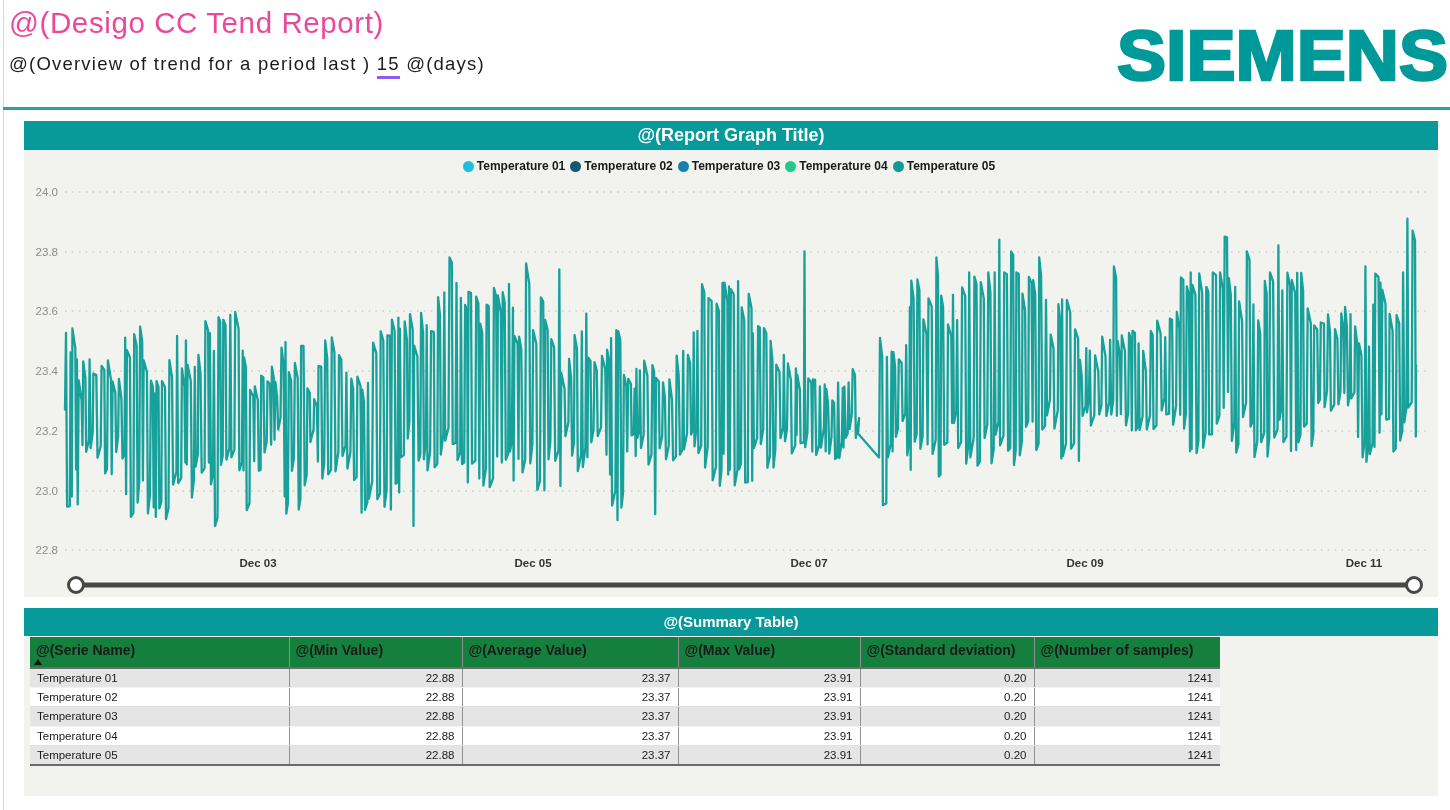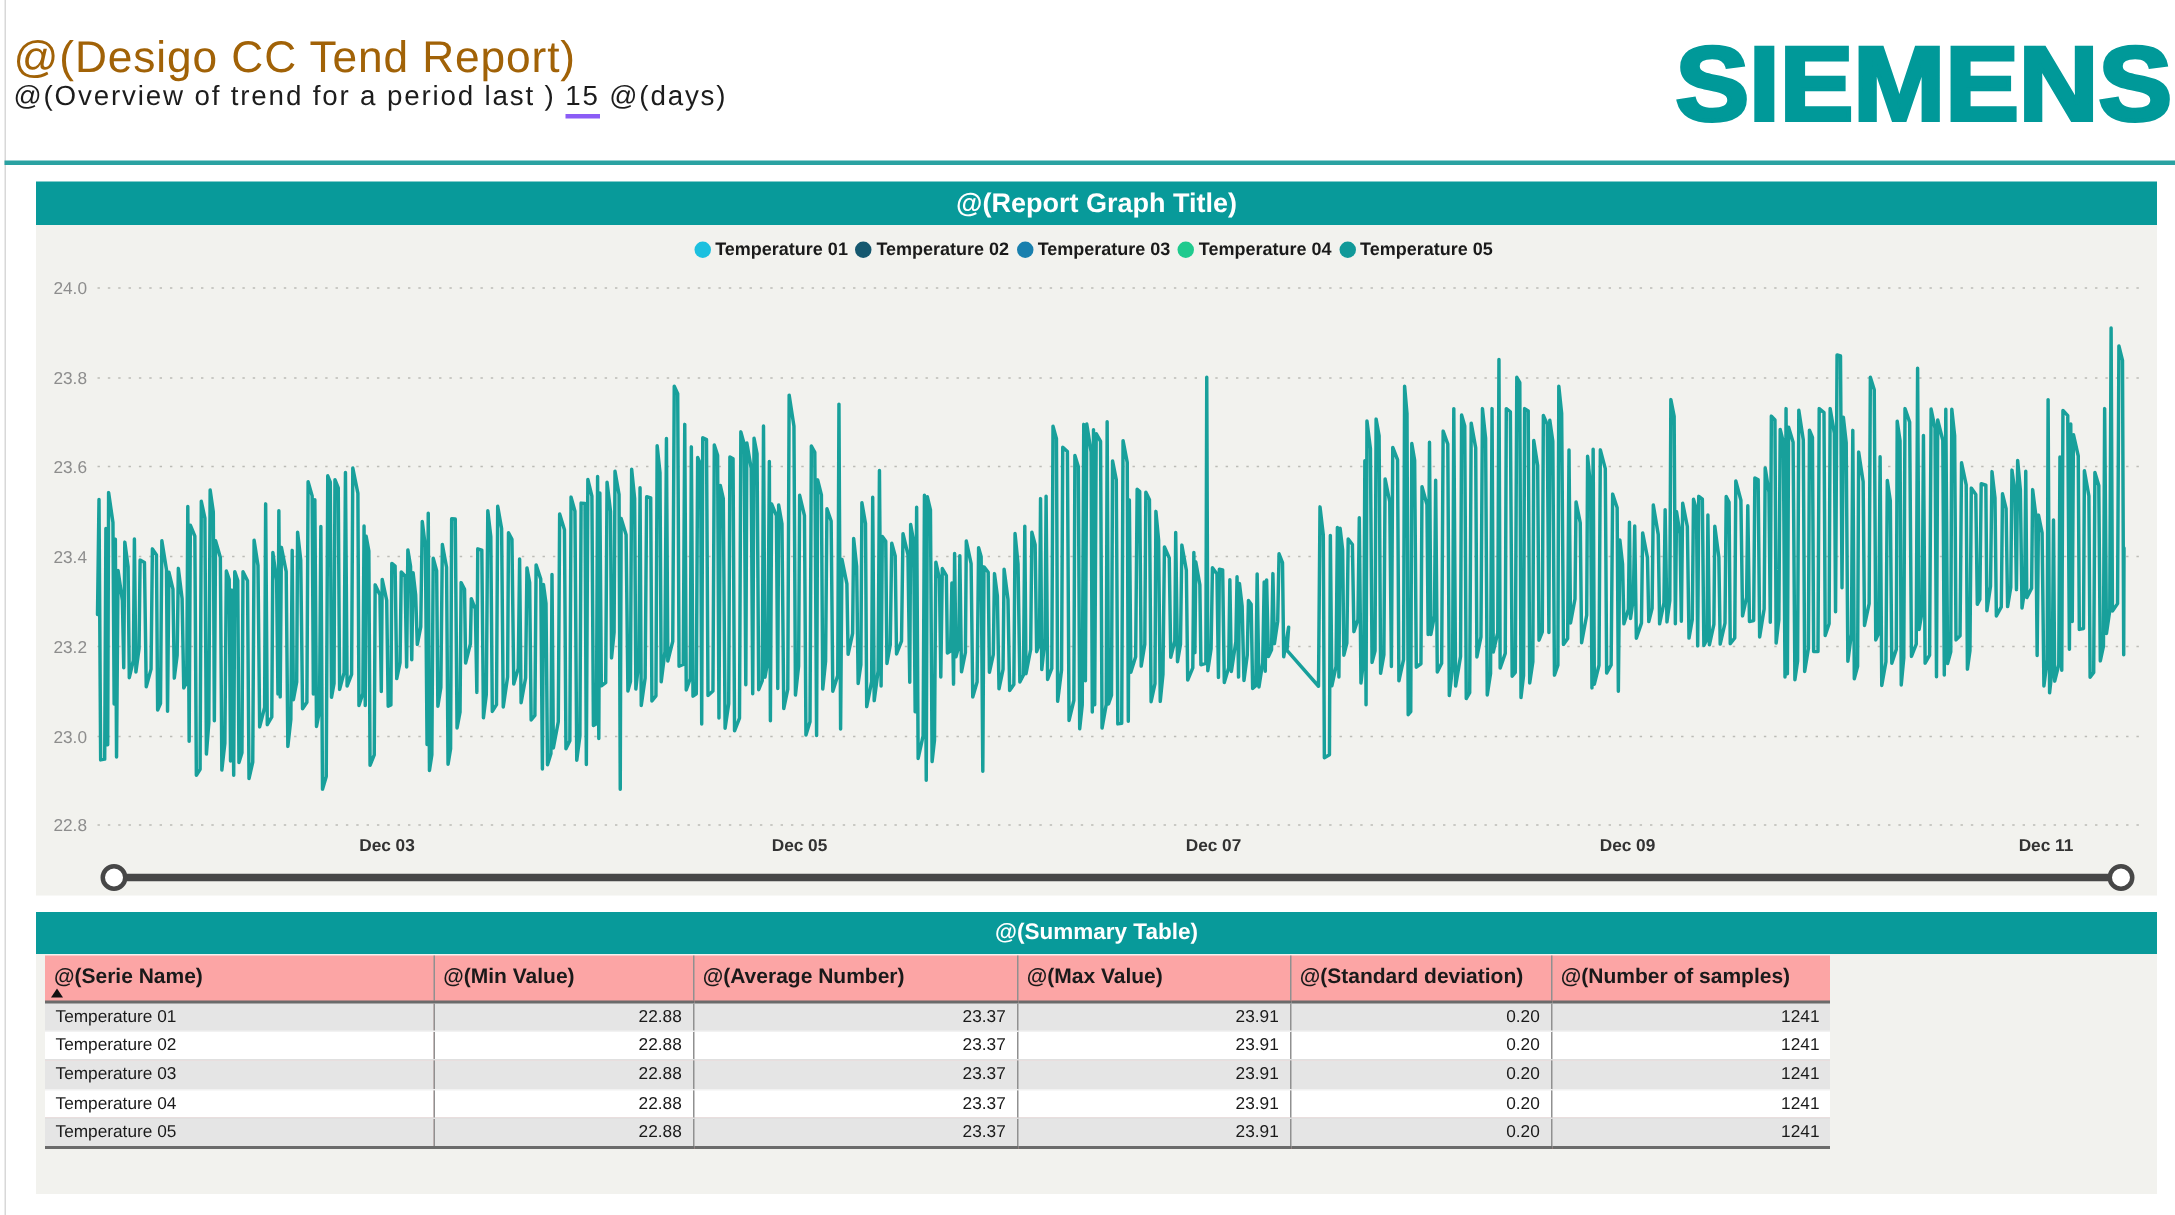--- a/index.html
+++ b/index.html
@@ -1,21 +1,21 @@
 <!DOCTYPE html>
 <html><head><meta charset="utf-8">
 <style>
   html,body{margin:0;padding:0;background:#ffffff;}
   body{font-family:"Liberation Sans",sans-serif;width:1450px;height:810px;position:relative;overflow:hidden;}
   .abs{position:absolute;}
 </style></head>
 <body>
 <div class="abs" style="left:3px;top:0;width:1px;height:810px;background:#d8d8d8;"></div>
 
-<div class="abs" style="left:9px;top:22px;font-size:29.5px;color:#a16207;letter-spacing:0.6px;">@(Desigo CC Tend Report)</div>
+<div class="abs" style="left:9px;top:6px;font-size:29.5px;color:#ec4899;letter-spacing:0.6px;">@(Desigo CC Tend Report)</div>
 <div class="abs" style="left:9px;top:53px;font-size:18.5px;color:#1c1c1c;letter-spacing:1.22px;">@(Overview of trend for a period last ) <span style="border-bottom:3px solid #8b5cf6;padding-bottom:2px;">15</span> @(days)</div>
 <div class="abs" id="siemens" style="left:1117px;top:20px;width:332px;"><svg width="332" height="66" viewBox="0 0 332 66">
       <text x="0" y="60" font-family="Liberation Sans" font-weight="bold" font-size="70" fill="#009999" stroke="#009999" stroke-width="2.6" textLength="331" lengthAdjust="spacingAndGlyphs">SIEMENS</text>
     </svg></div>
 
 <div class="abs" style="left:3px;top:107px;width:1447px;height:2.5px;background:#2aa2a2;"></div>
 
 <div class="abs" style="left:24px;top:121px;width:1414px;height:29px;background:#089a9a;color:#ffffff;font-weight:bold;font-size:18px;text-align:center;line-height:29px;">@(Report Graph Title)</div>
 
 <div class="abs" style="left:24px;top:150px;width:1414px;height:447px;background:#f2f2ee;">
@@ -61,34 +61,34 @@
 </div>
 <style>
  .li{font-size:12px;font-weight:bold;color:#1a1a1a;margin:0 2.5px;display:inline-flex;align-items:center;}
  .dot{width:11px;height:11px;border-radius:50%;display:inline-block;margin-right:3px;}
 </style>
 
 <div class="abs" style="left:24px;top:608px;width:1414px;height:28px;background:#089a9a;color:#ffffff;font-weight:bold;font-size:15px;text-align:center;line-height:28px;">@(Summary Table)</div>
 <div class="abs" style="left:24px;top:636px;width:1414px;height:160px;background:#f2f2ee;"></div>
 
 <div class="abs" style="left:30px;top:637px;width:1190px;">
-<table style="border-collapse:collapse;table-layout:fixed;width:1190px;font-size:11.5px;color:#1a1a1a;background:#fca5a5;">
+<table style="border-collapse:collapse;table-layout:fixed;width:1190px;font-size:11.5px;color:#1a1a1a;background:#15803d;">
  <colgroup>
         <col style="width:259px">
         <col style="width:173px">
         <col style="width:216px">
         <col style="width:182px">
         <col style="width:174px">
         <col style="width:186px">
       </colgroup>
  <tbody>
         <tr style="height:31px;">
    <th class="h" style="position:relative;">@(Serie Name)<span style="position:absolute;left:4px;top:22px;width:0;height:0;border-left:4px solid transparent;border-right:4px solid transparent;border-bottom:6px solid #111111;"></span></th>
    <th class="h">@(Min Value)</th>
-   <th class="h">@(Average Number)</th>
+   <th class="h">@(Average Value)</th>
    <th class="h">@(Max Value)</th>
    <th class="h">@(Standard deviation)</th>
    <th class="h">@(Number of samples)</th>
  </tr>
  <tr class="g">
           <td class="n">Temperature 01</td>
           <td class="v">22.88</td>
           <td class="v">23.37</td>
           <td class="v">23.91</td>
           <td class="v">0.20</td>

